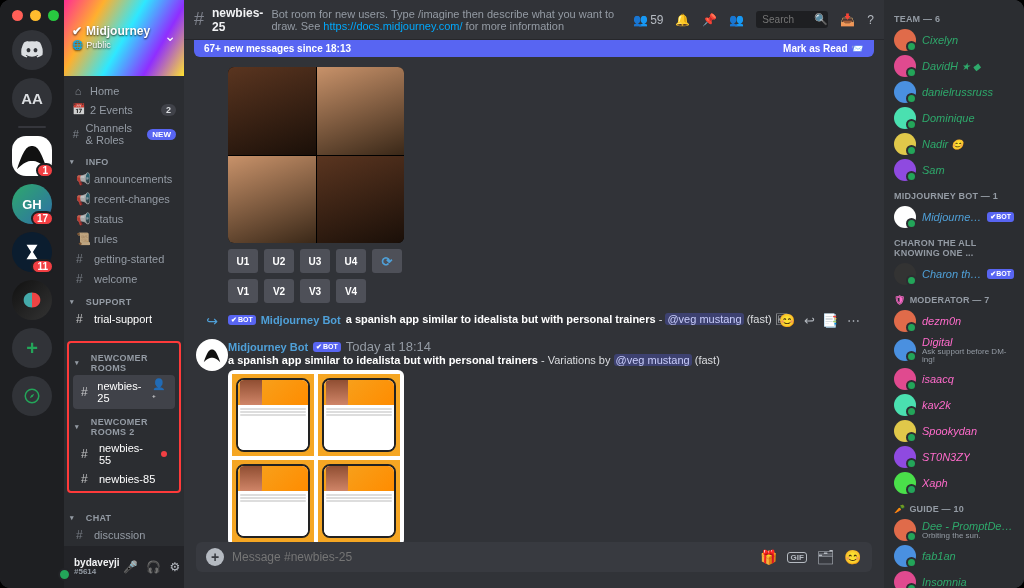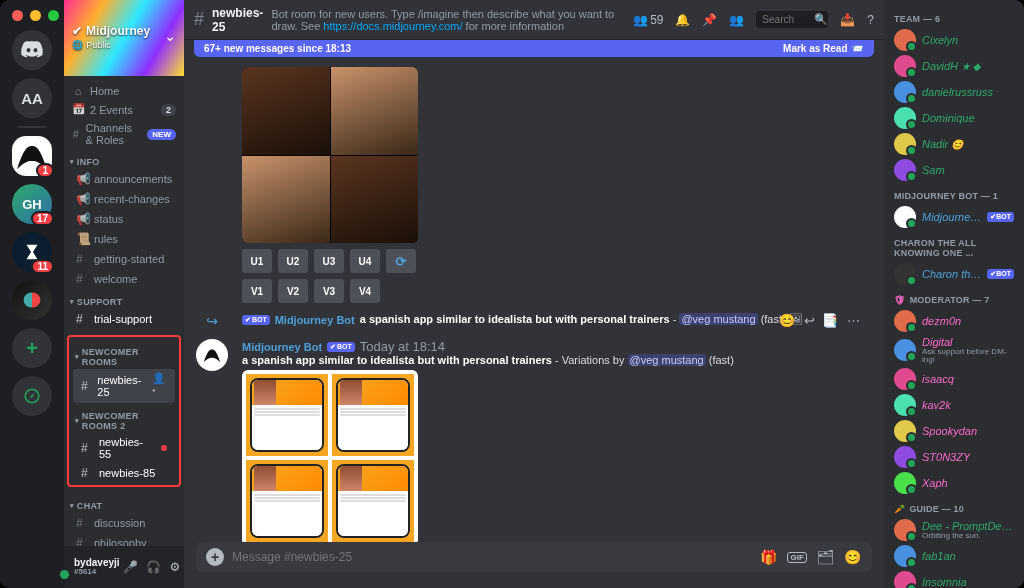--- a/index.html
+++ b/index.html
@@ -28,28 +28,28 @@
 .banner-overlay { position: absolute; top: 24px; left: 8px; color: #fff; font-weight: 700; text-shadow: 0 1px 2px rgba(0,0,0,.8); display: flex; align-items: center; gap: 4px; font-size: 12px;}
 .banner-sub { position: absolute; top: 40px; left: 8px; color: #fff; font-size: 9px; text-shadow: 0 1px 2px rgba(0,0,0,.8); display:flex; align-items:center; gap:3px;}
 .banner-chev { position: absolute; top: 28px; right: 8px; color: #fff; font-size: 14px;}
 
 .sb-body { flex: 1; overflow-y: auto; padding: 6px 0; color: #949ba4; }
 .sb-body::-webkit-scrollbar{width:0;}
 .sb-row { display: flex; align-items: center; gap: 6px; padding: 3px 8px; cursor: pointer; font-size: 11px; }
 .sb-row .icn { width: 12px; text-align: center; font-size: 11px; opacity: .8; }
 .pill { background: #404249; color: #dbdee1; font-size: 9px; font-weight: 600; border-radius: 8px; padding: 1px 5px; margin-left: auto; }
 .new-pill { background: #5865f2; color: #fff; font-size: 8px; font-weight: 700; border-radius: 7px; padding: 1px 5px; margin-left: auto; }
-.sb-cat { display: flex; align-items: center; gap: 3px; padding: 8px 8px 2px 6px; text-transform: uppercase; font-size: 9px; font-weight: 600; letter-spacing: .3px; cursor: pointer; }
+.sb-cat { display: flex; align-items: center; gap: 12px; padding: 8px 8px 2px 6px; text-transform: uppercase; font-size: 9px; font-weight: 600; letter-spacing: .3px; cursor: pointer; }
 .sb-cat .arr { font-size: 7px; }
 .chan { display: flex; align-items: center; gap: 6px; padding: 3px 8px; cursor: pointer; border-radius: 4px; margin: 0 4px; font-size: 11px;}
 .chan .icn { width: 12px; font-size: 12px; opacity: .7; }
 .chan.sel { background: #404249; color: #fff; }
 .chan .add-ppl { margin-left: auto; opacity: .8; font-size: 11px; }
 .unread-dot { width: 6px; height: 6px; background: #f23f43; border-radius: 50%; margin-left: auto;}
-.highlight-box { border: 2px solid #ff3a3a; border-radius: 4px; margin: 6px 3px; padding: 2px 0;}
+.highlight-box { border: 2px solid #ff3a3a; border-radius: 4px; margin: 12px 3px; padding: 2px 0;}
 
 .sb-footer { height: 42px; background: #232428; display: flex; align-items: center; padding: 0 6px; gap: 4px; }
 .avatar-sm { width: 26px; height: 26px; border-radius: 50%; background: linear-gradient(135deg,#f2a33f,#f23f8f); position: relative; }
 .avatar-sm::after{content:'';position:absolute;bottom:-1px;right:-1px;width:9px;height:9px;background:#23a559;border-radius:50%;border:2px solid #232428;}
 .user-txt { display: flex; flex-direction: column; line-height: 1.1; }
 .user-txt .n { color: #f2f3f5; font-size: 10px; font-weight: 600; }
 .user-txt .t { color: #949ba4; font-size: 8px; font-weight: bold; }
 .footer-icons { margin-left: auto; display: flex; gap: 8px; color: #b5bac1; font-size: 12px;}
 
 .main { flex: 1; display: flex; flex-direction: column; background: #313338; min-width: 0; }
@@ -60,21 +60,21 @@
 .topbar-right { margin-left: auto; display: flex; align-items: center; gap: 12px; color: #b5bac1;}
 .topbar-right .item{display:flex;align-items:center;gap:2px;font-size:12px;cursor:pointer;}
 .search-box { background: #1e1f22; border-radius: 3px; padding: 2px 6px; width: 72px; display: flex; align-items: center; gap: 4px;}
 .search-box input { background: transparent; border: none; color: #dbdee1; font-size: 10px; width: 48px; outline: none;}
 .new-msg-bar { background: #5865f2; color: #fff; font-size: 10px; font-weight: 600; padding: 3px 10px; display: flex; cursor: pointer; border-radius:0 0 6px 6px; margin:0 10px;}
 .new-msg-bar .mark { margin-left: auto; display:flex; align-items:center; gap:4px;}
 
 .chat { flex: 1; overflow-y: auto; padding: 4px 12px; }
 .chat::-webkit-scrollbar{width:6px;}.chat::-webkit-scrollbar-thumb{background:#1a1b1e;border-radius:3px;}
 
-.msg { display: flex; gap: 14px; padding: 2px 0 8px; justify-content: space-between; }
+.msg { display: flex; gap: 0; padding: 2px 0 8px; justify-content: space-between; }
 .msg .av { width: 32px; height: 32px; border-radius: 50%; background: #fff; flex-shrink: 0; display:flex;align-items:center;justify-content:center;}
 .msg .av svg{width:22px;height:22px;}
 .msg-body { flex: 1; min-width:0;}
 .msg-head { display: flex; align-items: center; gap: 5px; font-size: 11px; flex-wrap:wrap;}
 .bot-name { color: #4fa0d8; font-weight: 600; cursor:pointer;}
 .bot-tag { background: #5865f2; color: #fff; font-size: 7px; font-weight: 700; padding: 1px 3px; border-radius: 3px; display:inline-flex; align-items:center; gap:1px;}
 .prompt-text { color: #dcdee1; font-size: 11px;}
 .prompt-text .bold { font-weight: 700; color:#fff;}
 .mention { background: rgba(88,101,242,.3); color: #c9cdfb; border-radius: 3px; padding: 0 2px; font-weight:500;}
 .ts { color: #949ba4; font-size: 13px;}

